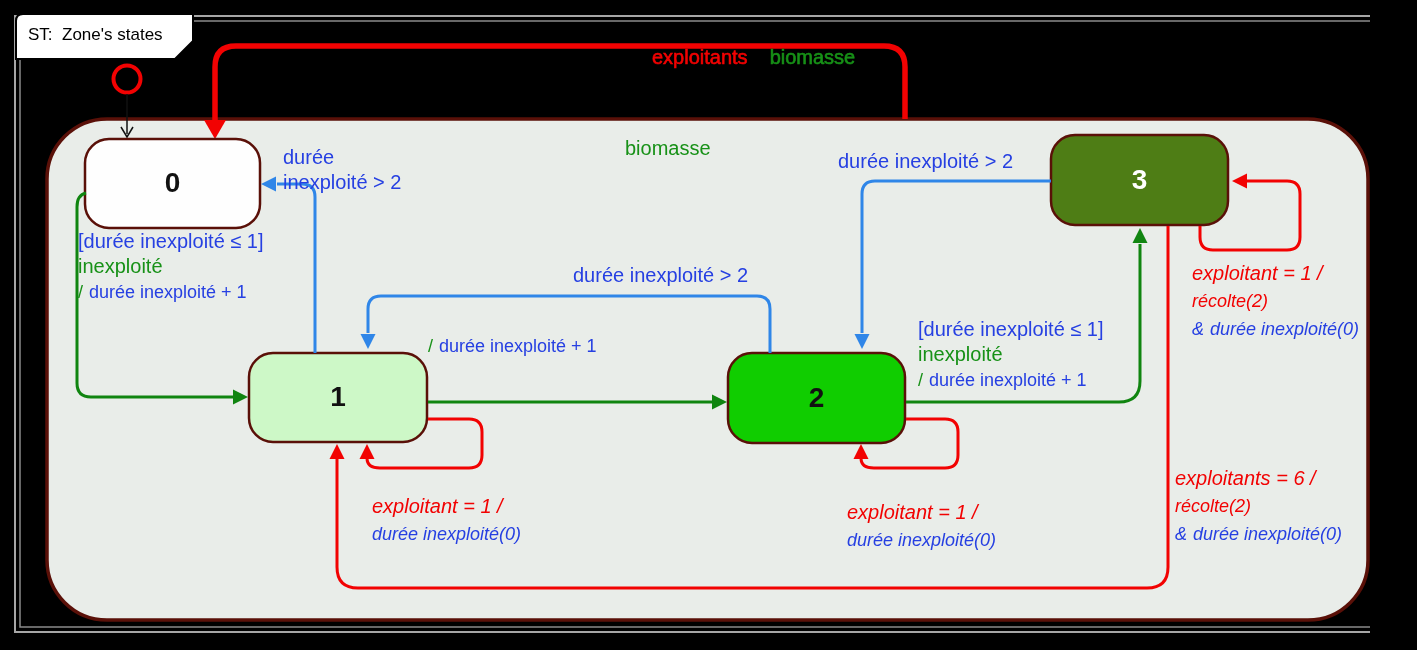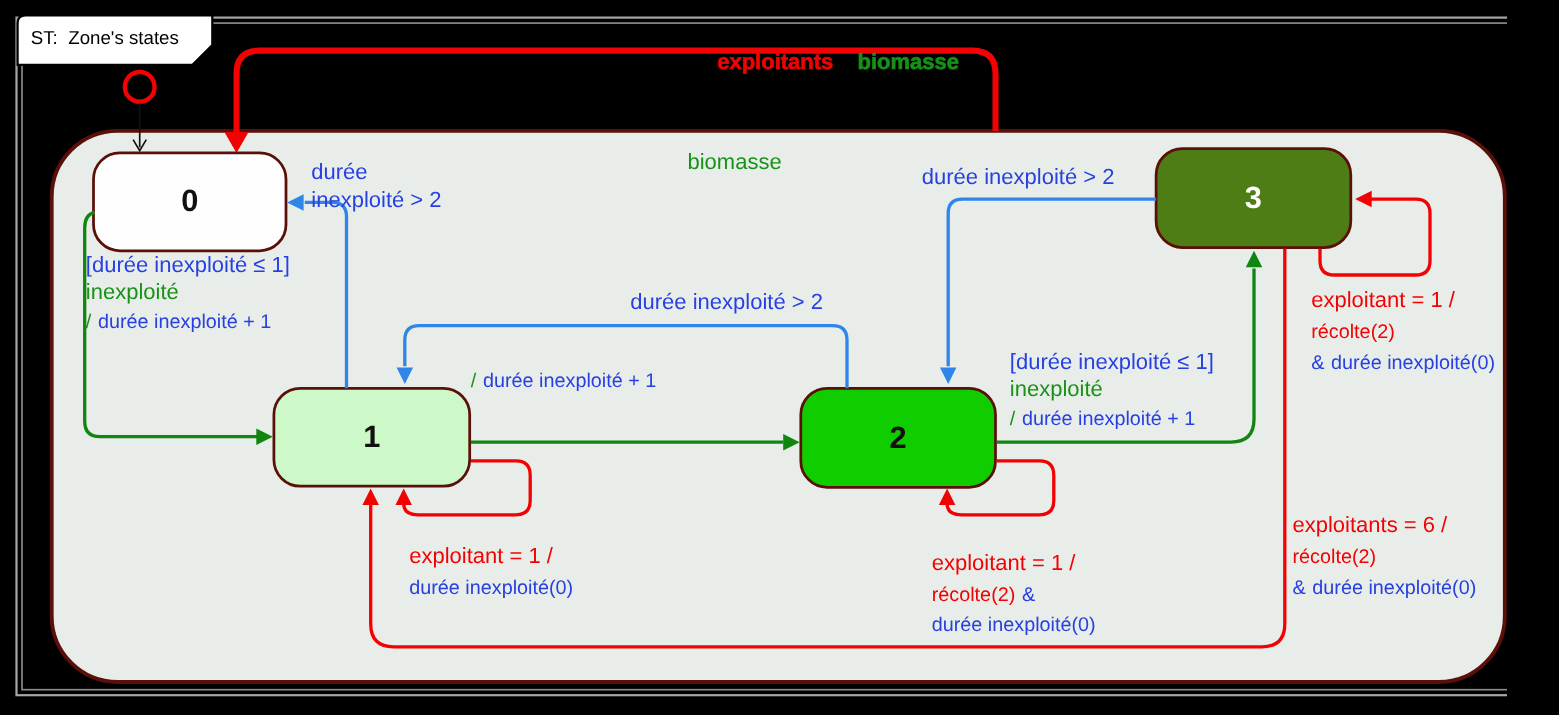--- a/index.html
+++ b/index.html
@@ -5,22 +5,22 @@
   html,body{margin:0;padding:0;background:#000;}
   #stage{position:relative;width:1370px;height:650px;background:#000;overflow:hidden;
          font-family:"Liberation Sans","DejaVu Sans",sans-serif;}
   #diagram-svg{position:absolute;left:0;top:0;}
   .lbl{position:absolute;white-space:nowrap;}
   .t-blue{color:var(--blue_text);}
   .t-green{color:var(--green_text);}
   .t-red{color:var(--red);}
   .f20{font-size:20px;line-height:25px;}
   .f18{font-size:18px;line-height:26px;}
-  .outl{font-weight:bold;text-align:right;-webkit-text-stroke:0.6px currentColor;}
-  .loop-lbl div{line-height:28px;}
+  .outl{font-weight:normal;text-align:right;-webkit-text-stroke:0.6px currentColor;}
+  .loop-lbl div{line-height:28px;font-style:italic;}
   .state-num{position:absolute;text-align:center;font-weight:bold;font-size:28px;color:#111;}
   .tab-title{position:absolute;left:28px;top:25px;font-size:17px;color:#000;white-space:pre;}
   .gap-sm{margin-left:8px;}
   .gap-md{margin-left:22px;}
   .gap-lg{margin-left:26px;}
   .sp{margin-left:6px;margin-top:16px;}
   
   .sv-red{stroke:var(--red);fill:none;}
   .sv-blue{stroke:var(--blue_line);fill:none;}
   .sv-green{stroke:var(--green_line);fill:none;}
@@ -127,23 +127,20 @@
     </div>
   </div>
 
   <div class="lbl loop-lbl" style="left:372px;top:492px;">
     <div class="t-red" style="font-size:20px;">exploitant = 1 /</div>
     <div class="t-blue" style="font-size:18px;">durée inexploité(0)</div>
   </div>
 
   <div class="lbl loop-lbl" style="left:847px;top:498px;">
     <div class="t-red" style="font-size:20px;">exploitant = 1 /</div>
-    <div style="font-size:18px;">
-      <span class="t-red">récolte(2)</span><span class="t-blue sp">&amp;</span>
-    </div>
     <div class="t-blue" style="font-size:18px;">durée inexploité(0)</div>
   </div>
 
   <div class="lbl loop-lbl" style="left:1192px;top:259px;">
     <div class="t-red" style="font-size:20px;">exploitant = 1 /</div>
     <div class="t-red" style="font-size:18px;">récolte(2)</div>
     <div style="font-size:18px;">
       <span class="t-blue">&amp;</span><span class="t-blue sp">durée inexploité(0)</span>
     </div>
   </div>

